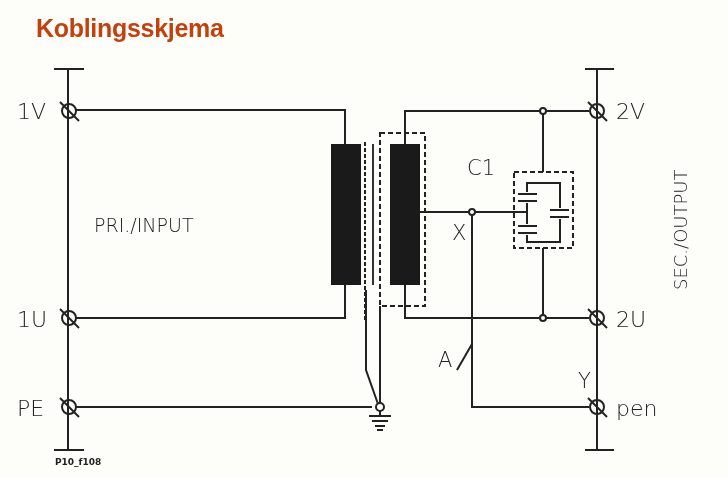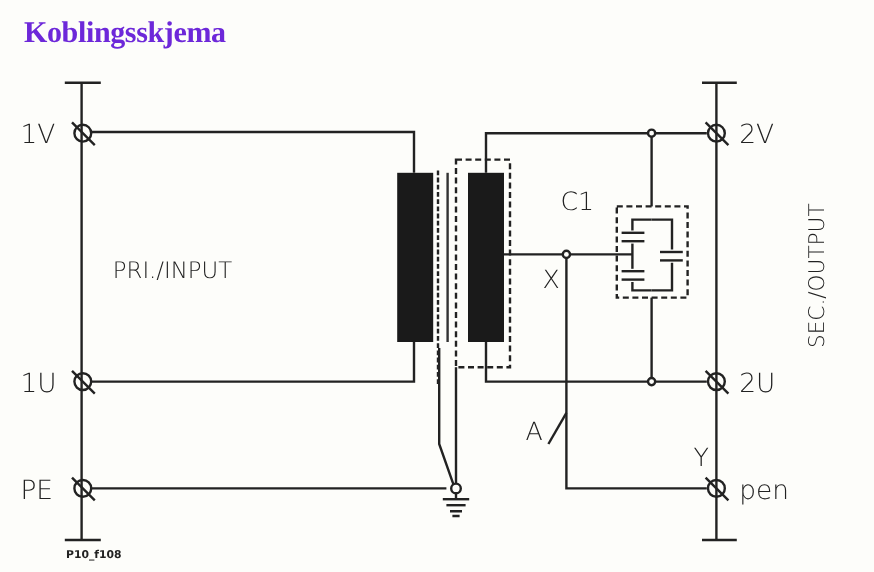--- a/index.html
+++ b/index.html
@@ -1,20 +1,20 @@
 <!DOCTYPE html>
 <html><head>
   <meta charset="utf-8">
   <style>
     html, body { margin: 0; padding: 0; background: #fdfdfa; }
     body { width: 728px; height: 477px; position: relative; overflow: hidden; }
     .title {
-      position: absolute; left: 20px; top: 14px;
-      font-family: Liberation Serif, serif; font-weight: bold;
-      font-size: 25px; color: #6d28d9; letter-spacing: -0.3px;
+      position: absolute; left: 36px; top: 14px;
+      font-family: Liberation Sans, sans-serif; font-weight: bold;
+      font-size: 25px; color: #c2410c; letter-spacing: -0.3px;
     }
     svg { position: absolute; left: 0; top: 0; }
     .lbl { font-family: "DejaVu Sans", sans-serif; font-weight: 200; fill: #222; }
   </style>
 </head>
 <body>
 
 <div class="title">Koblingsskjema</div>
 
 <svg width="728" height="477" viewBox="0 0 728 477">

